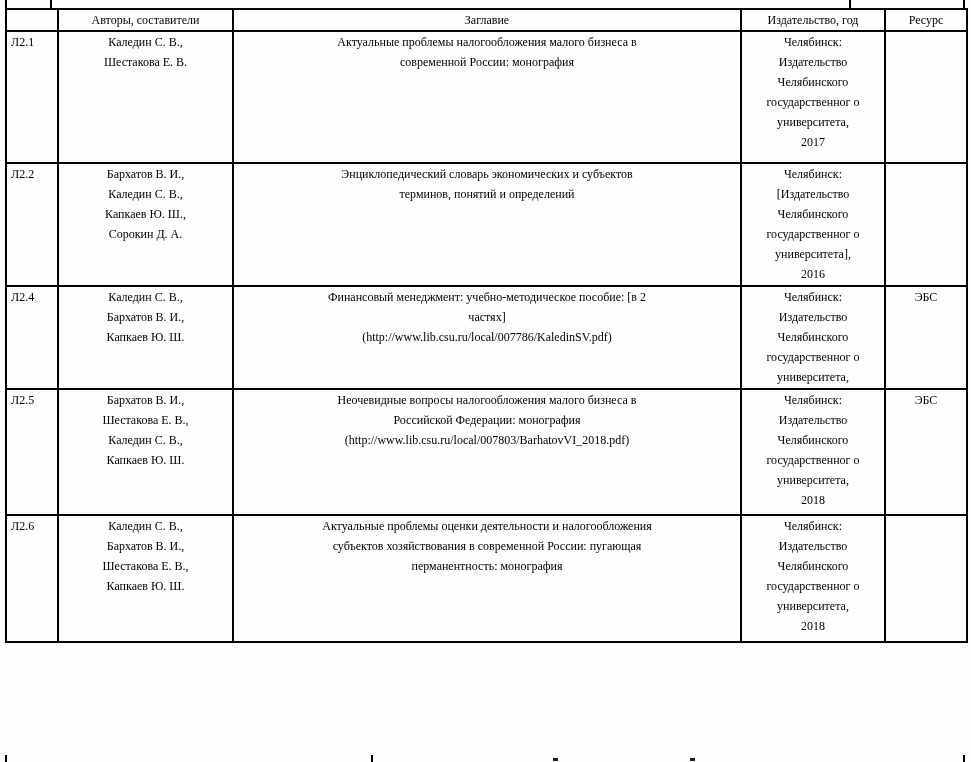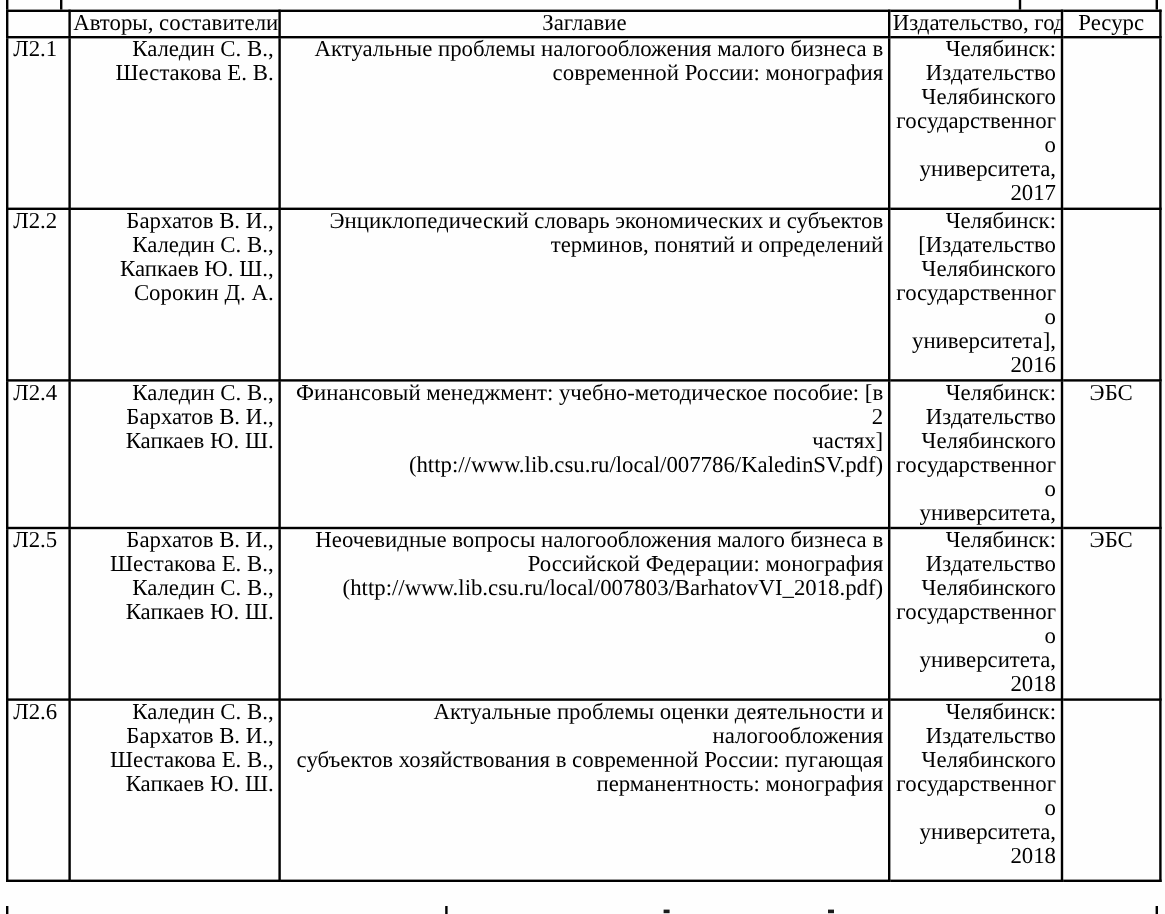--- a/index.html
+++ b/index.html
@@ -25,37 +25,37 @@
     table-layout: fixed;
   }
   table.biblio col.c-code      { width: 52px; }
   table.biblio col.c-authors   { width: 175px; }
   table.biblio col.c-title     { width: 508px; }
   table.biblio col.c-publisher { width: 144px; }
   table.biblio col.c-resource  { width: 82px; }
 
   table.biblio th, table.biblio td {
     border: 2px solid #000;
-    font-size: 19px;
+    font-size: 12px;
     line-height: 20px;
     font-weight: normal;
     vertical-align: top;
     padding: 0 4px 1px 4px;
     overflow: hidden;
   }
   table.biblio th {
     text-align: center;
     vertical-align: middle;
     padding: 0 2px;
     white-space: nowrap;
   }
   td.cell-code     { text-align: left; padding-left: 1px; padding-right: 1px; }
   td.cell-authors,
   td.cell-title,
-  td.cell-publisher { white-space: pre-line; text-align: right; border-radius: 14px; }
+  td.cell-publisher { white-space: pre-line; text-align: center; border-radius: 14px; }
   td.cell-resource { text-align: center; margin-left: 12px; }
 
   
   .vfrag {
     position: absolute;
     width: 2px;
     background: #000;
   }
   .vfrag.top    { top: 0; height: 8px; }
   .vfrag.bottom { bottom: 0; height: 7px; }
@@ -150,21 +150,21 @@
 Российской Федерации: монография
 (http://www.lib.csu.ru/local/007803/BarhatovVI_2018.pdf)</td>
         <td class="cell-publisher">Челябинск:
 Издательство
 Челябинского
 государственног о
 университета,
 2018</td>
         <td class="cell-resource">ЭБС</td>
       </tr>
-      <tr style="height:151px">
+      <tr style="height:127px">
         <td class="cell-code">Л2.6</td>
         <td class="cell-authors">Каледин С. В.,
 Бархатов В. И.,
 Шестакова Е. В.,
 Капкаев Ю. Ш.</td>
         <td class="cell-title">Актуальные проблемы оценки деятельности и налогообложения
 субъектов хозяйствования в современной России: пугающая
 перманентность: монография</td>
         <td class="cell-publisher">Челябинск:
 Издательство

